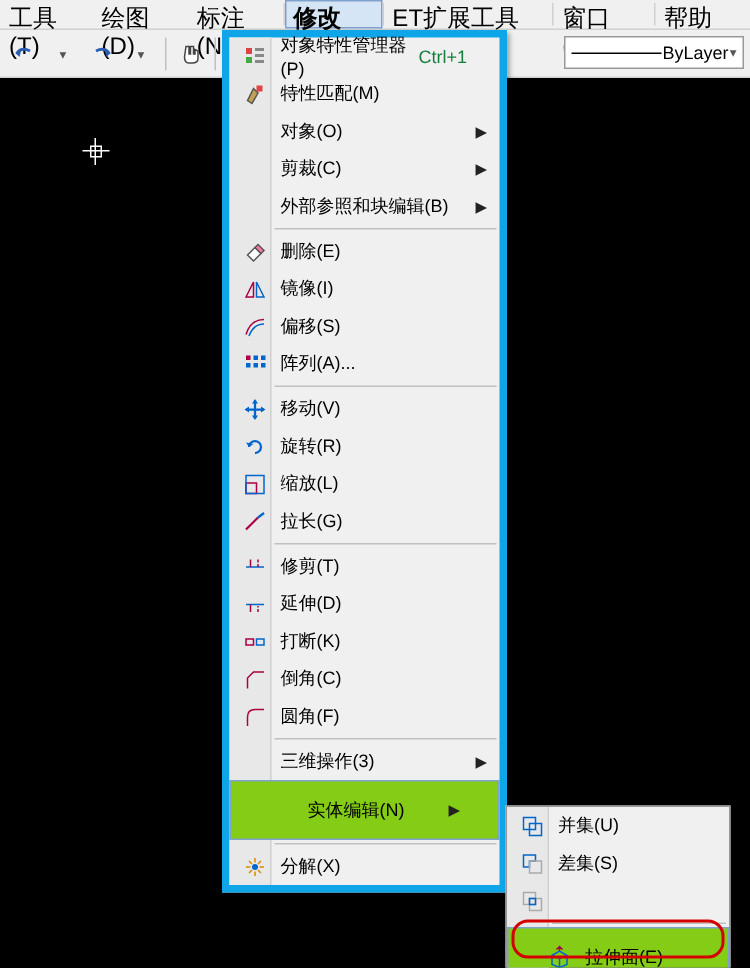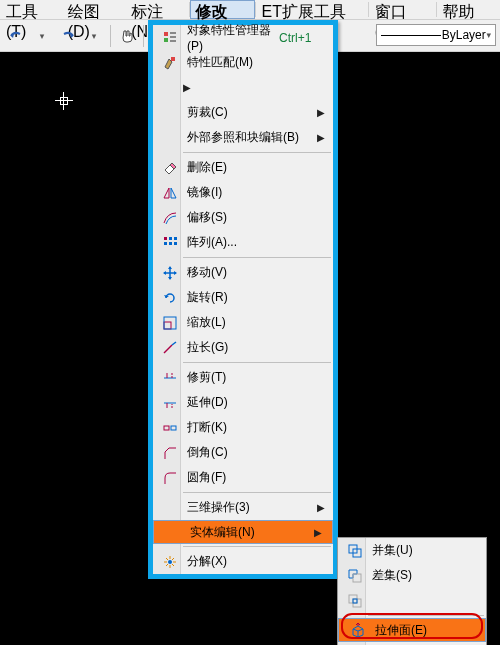--- a/index.html
+++ b/index.html
@@ -16,21 +16,21 @@
   .bylayer .sq { width:10px;height:10px;border:1px solid #000;}
   .chev { font-size:9px; color:#555;}
   .canvas { position:absolute; left:0; top:52px; right:0; bottom:0; background:#000;}
   .ucs-cursor { position:absolute; left:55px; top:40px; width:18px;height:18px;}
   .ucs-cursor .sq { position:absolute; left:5px; top:5px; width:8px;height:8px; border:1px solid #fff;}
   .ucs-cursor .h { position:absolute; left:0; top:8px; width:18px; height:1px; background:#fff;}
   .ucs-cursor .v { position:absolute; left:8px; top:0; width:1px; height:18px; background:#fff;}
   .menu { position:absolute; left:148px; top:20px; width:190px; background:#f0f0f0; border:5px solid #0ea5e9; box-shadow:2px 2px 3px rgba(0,0,0,0.3); font-size:12px;}
   .submenu { position:absolute; left:337px; top:537px; width:150px; background:#f0f0f0; border:1px solid #979797; box-shadow:2px 2px 3px rgba(0,0,0,0.3); font-size:12px;}
   .row { display:flex; align-items:center; height:25px; padding:0 4px;}
-  .row.hl { background:#f97316; border:1px solid #7da2ce; padding:0 6px; height:24px;}
+  .row.hl { background:#84cc16; border:1px solid #7da2ce; padding:0 21px; height:40px;}
   .iconcol { width:26px; display:flex; align-items:center; justify-content:center;}
   .labelcol { flex:1; padding-left:4px;}
   .shortcol { width:50px; text-align:left; color:#15803d;}
   .arrowcol { width:12px; color:#222; font-size:10px;}
   .msep { height:1px; background:#c0c0c0; margin:2px 2px 2px 30px;}
   .gutter { position:absolute; left:0; top:0; bottom:0; width:28px; background:#e8e8e8; border-right:1px solid #d0d0d0; z-index:-1;}
   .menu, .submenu { position:absolute; }
   .menu { z-index:10; } .submenu { z-index:11; }
   .menu .gutter, .submenu .gutter { z-index:0; }
   .menu .row, .submenu .row { position:relative; z-index:1; }
@@ -122,20 +122,21 @@
     <div class="iconcol">
         <svg class="ico" viewBox="0 0 16 16">
           <path d="M3 12 L7 4 L10 7 L6 14 Z" fill="#c4a050" stroke="#555"></path>
           <rect x="9" y="2" width="4" height="4" fill="#d44"></rect>
         </svg>
       </div>
     <div class="labelcol">特性匹配(M)</div>
   </div>
   <div class="row">
     <div class="iconcol"></div>
+    <div class="labelcol">对象(O)</div>
     <div class="arrowcol">▶</div>
   </div>
   <div class="row">
     <div class="iconcol"></div>
     <div class="labelcol">剪裁(C)</div>
     <div class="arrowcol">▶</div>
   </div>
   <div class="row">
     <div class="iconcol"></div>
     <div class="labelcol">外部参照和块编辑(B)</div>

